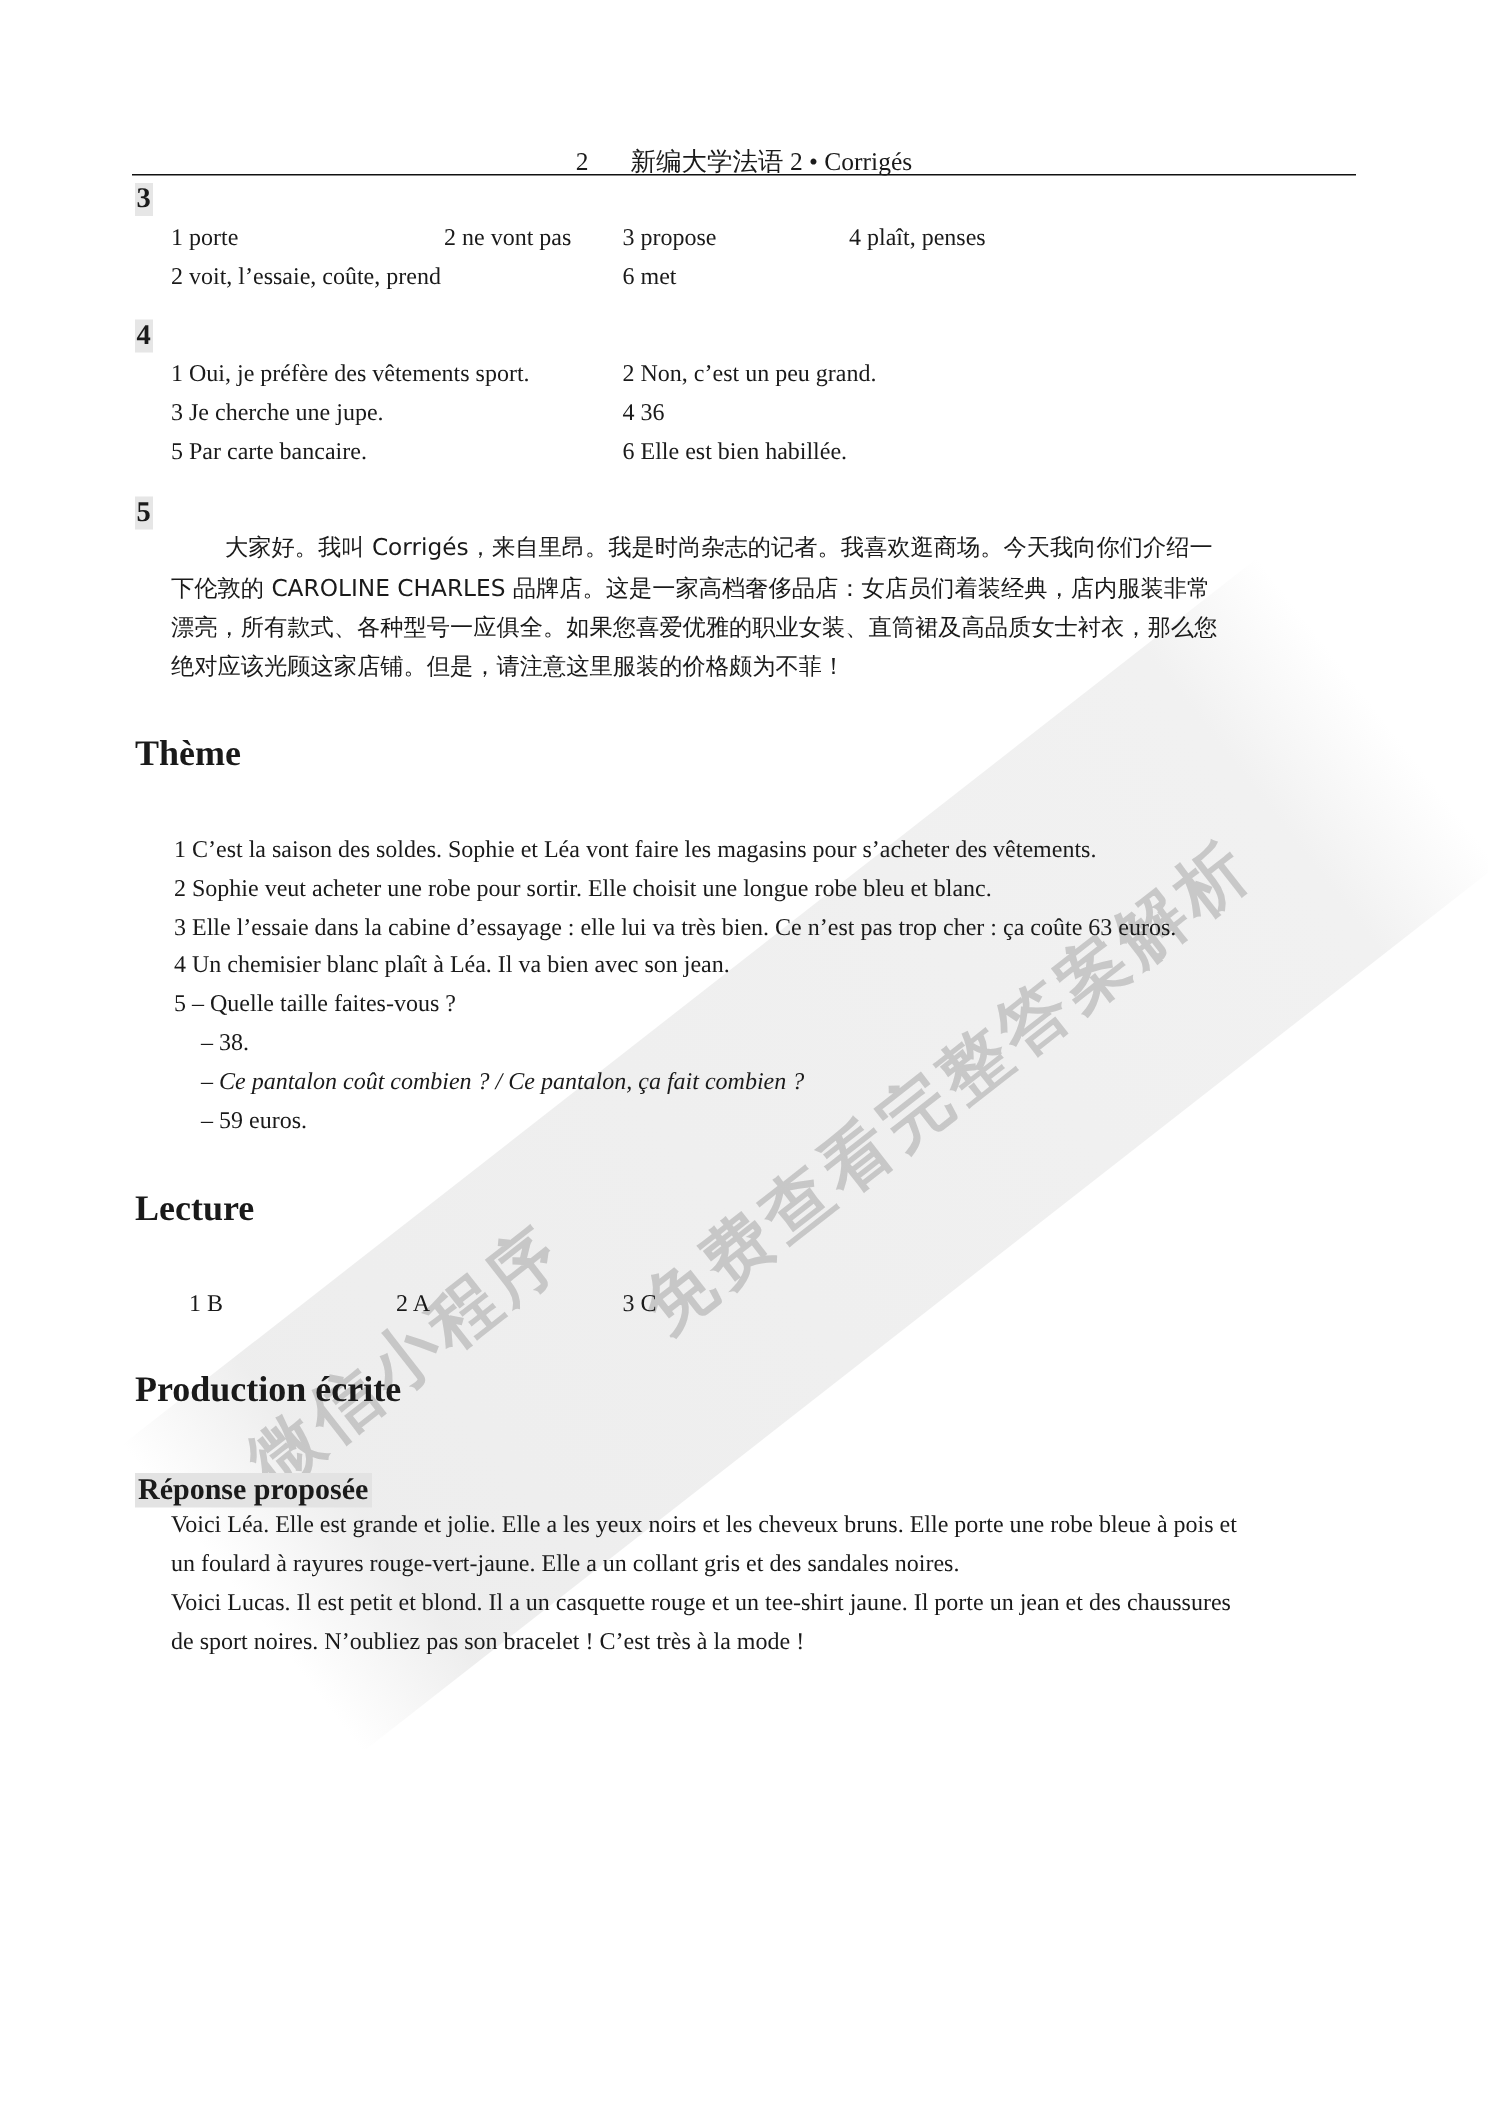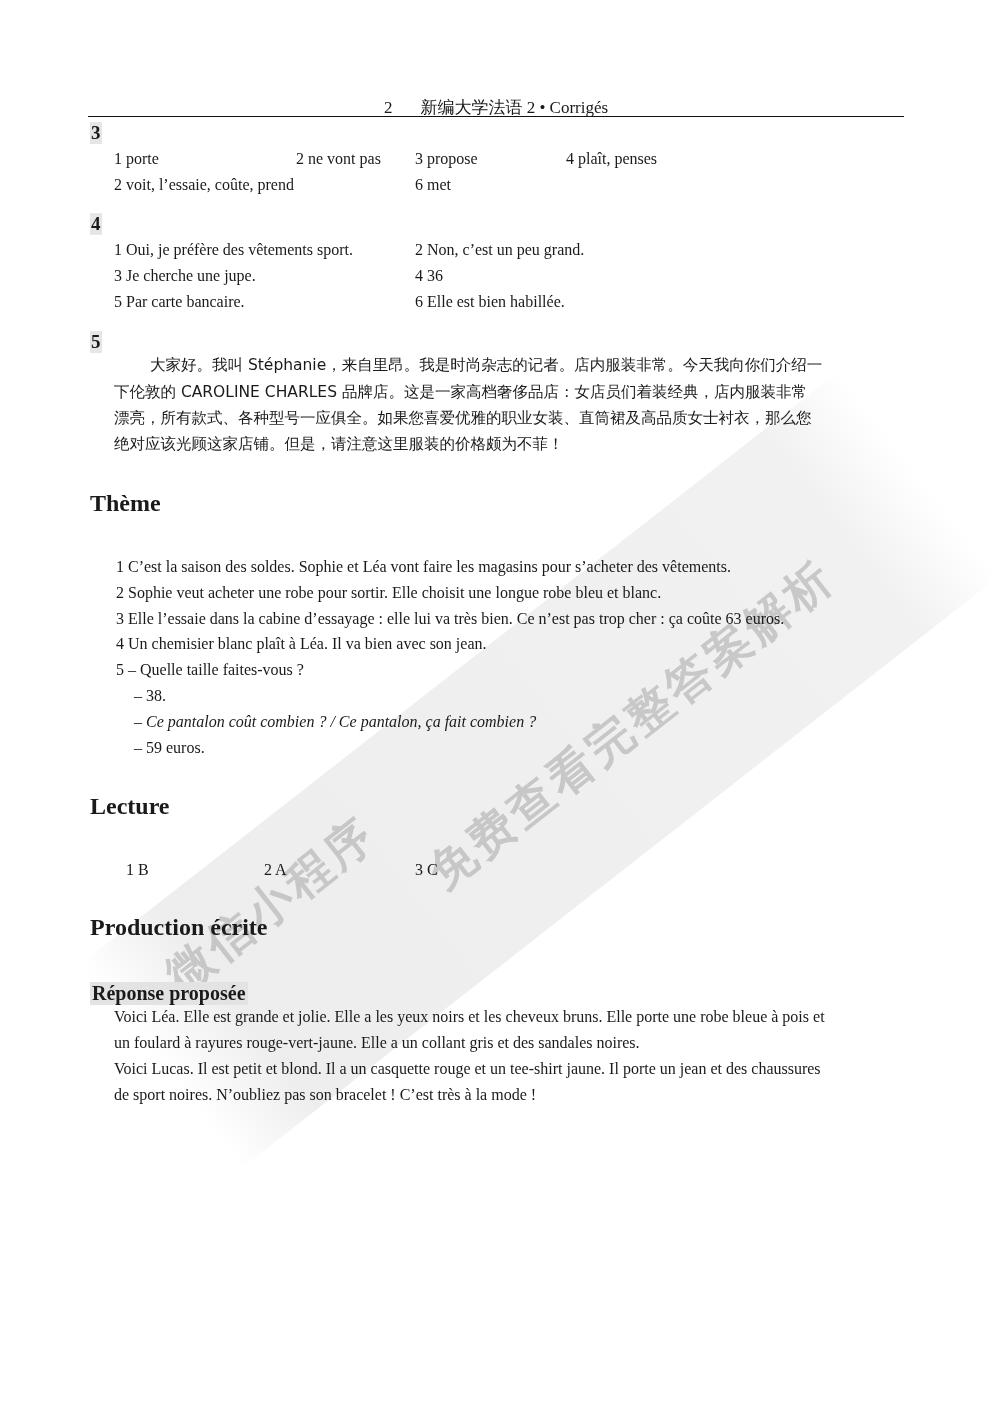--- a/index.html
+++ b/index.html
@@ -58,21 +58,21 @@
 
   <div class="num-label" style="top:213px;">4</div>
   <div class="row" style="left:114px; top:241px;">1 Oui, je préfère des vêtements sport.</div>
   <div class="row" style="left:415px; top:241px;">2 Non, c’est un peu grand.</div>
   <div class="row" style="left:114px; top:267px;">3 Je cherche une jupe.</div>
   <div class="row" style="left:415px; top:267px;">4 36</div>
   <div class="row" style="left:114px; top:293px;">5 Par carte bancaire.</div>
   <div class="row" style="left:415px; top:293px;">6 Elle est bien habillée.</div>
 
   <div class="num-label" style="top:331px;">5</div>
-  <div class="row zh" style="left:150px; top:355px;">大家好。我叫 Stéphanie，来自里昂。我是时尚杂志的记者。店内服装非常。今天我向你们介绍一</div>
+  <div class="row zh" style="left:150px; top:355px;">大家好。我叫 Corrigés，来自里昂。我是时尚杂志的记者。我喜欢逛商场。今天我向你们介绍一</div>
   <div class="row zh" style="left:114px; top:382px;">下伦敦的 CAROLINE CHARLES 品牌店。这是一家高档奢侈品店：女店员们着装经典，店内服装非常</div>
   <div class="row zh" style="left:114px; top:408px;">漂亮，所有款式、各种型号一应俱全。如果您喜爱优雅的职业女装、直筒裙及高品质女士衬衣，那么您</div>
   <div class="row zh" style="left:114px; top:434px;">绝对应该光顾这家店铺。但是，请注意这里服装的价格颇为不菲！</div>
 
   <div class="h2" style="top:490px;">Thème</div>
   <div class="row" style="left:116px; top:558px;">1 C’est la saison des soldes. Sophie et Léa vont faire les magasins pour s’acheter des vêtements.</div>
   <div class="row" style="left:116px; top:584px;">2  Sophie veut acheter une robe pour sortir. Elle choisit une longue robe bleu et blanc.</div>
   <div class="row" style="left:116px; top:610px;">3  Elle l’essaie dans la cabine d’essayage : elle lui va très bien. Ce n’est pas trop cher : ça coûte 63 euros.</div>
   <div class="row" style="left:116px; top:635px;">4  Un chemisier blanc plaît à Léa. Il va bien avec son jean.</div>
   <div class="row" style="left:116px; top:661px;">5 – Quelle taille faites-vous ?</div>

